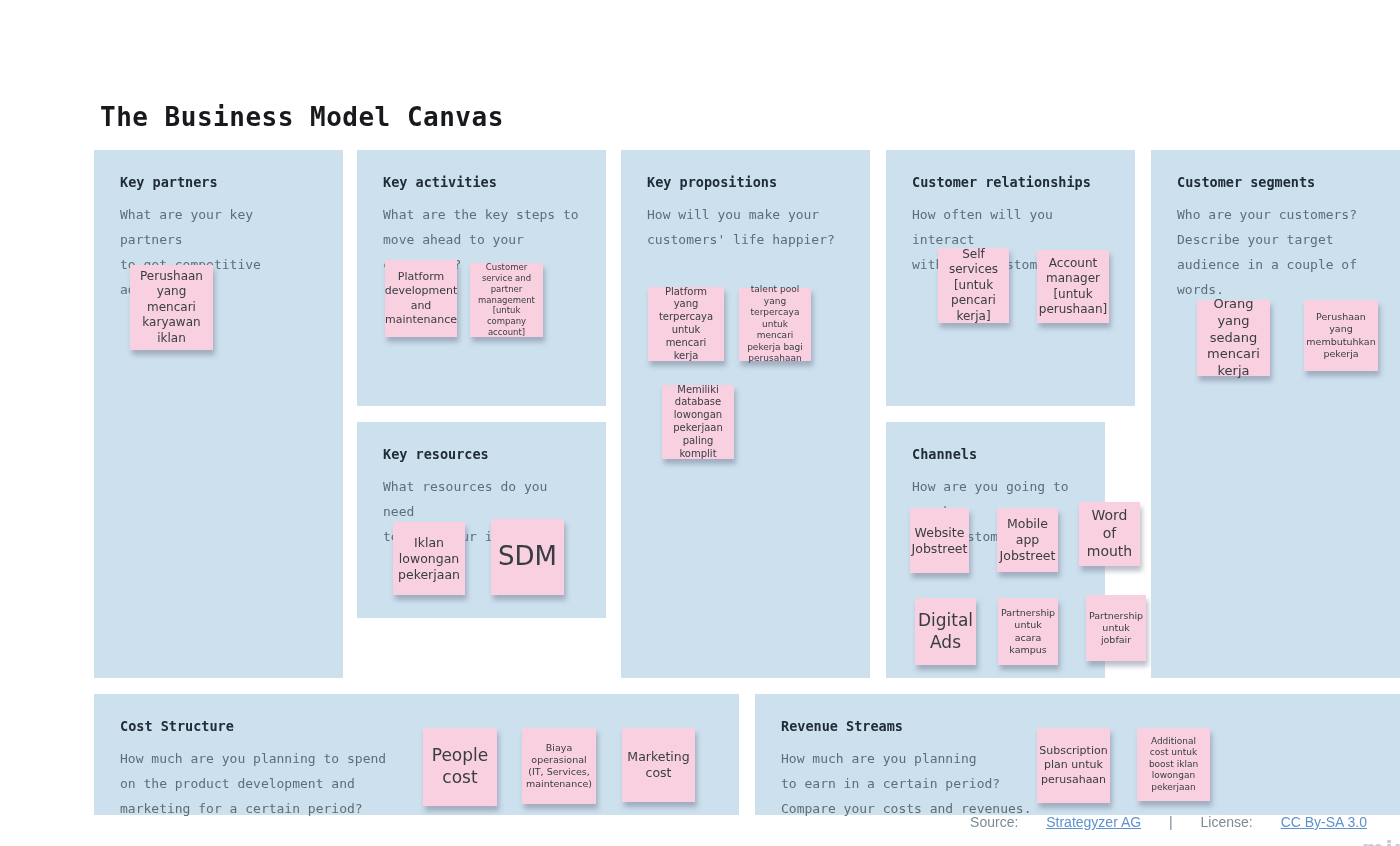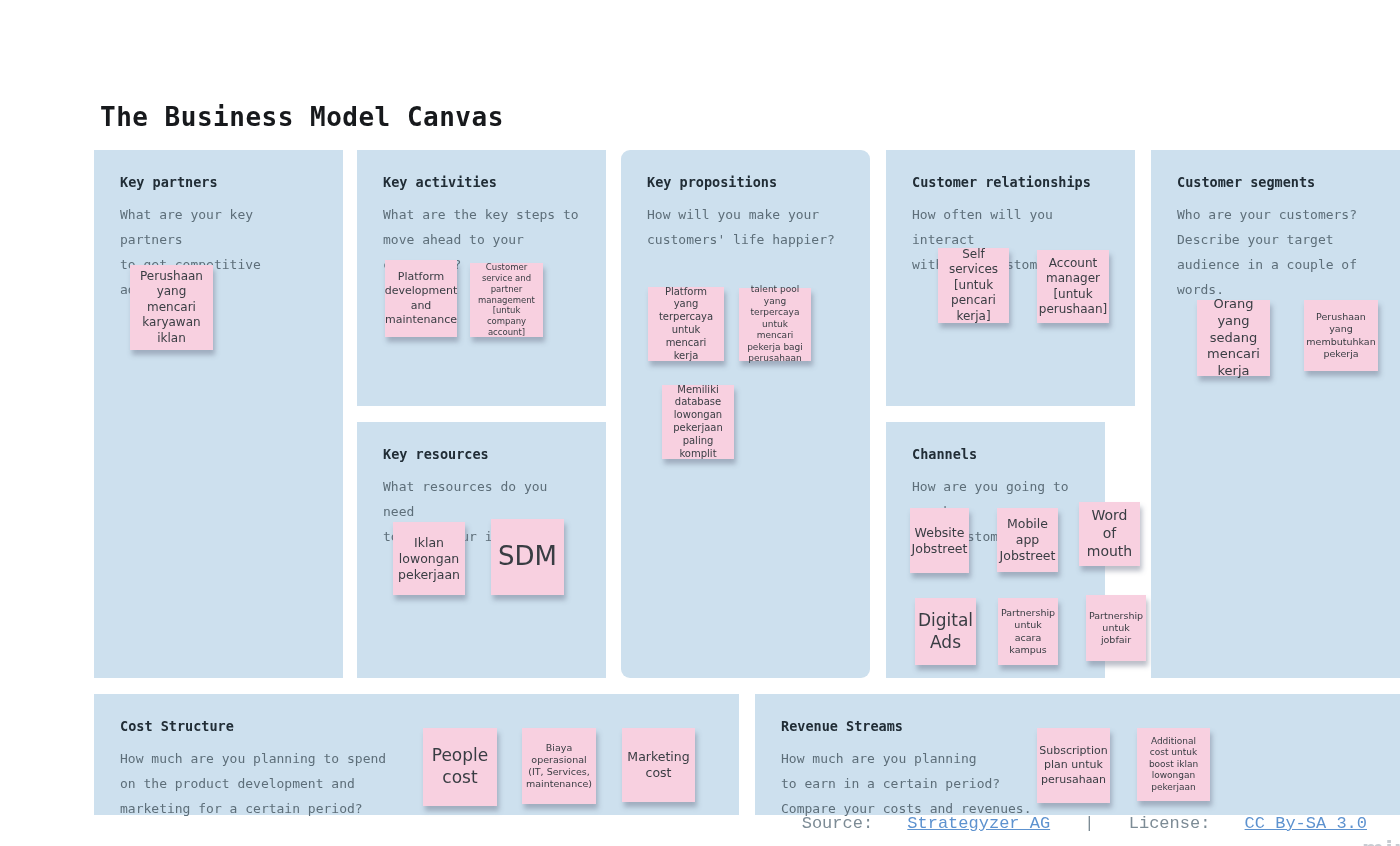--- a/index.html
+++ b/index.html
@@ -29,22 +29,22 @@
   .note {
     position:absolute; background:#f8d0e0; color:#393d43;
     font-family:"DejaVu Sans", "Liberation Sans", sans-serif;
     display:flex; align-items:center; justify-content:center;
     text-align:center; padding:5px; line-height:1.28;
     box-shadow:2px 5px 5px rgba(104,110,134,0.45);
   }
 
   .footer {
     position:absolute; top:766px; right:45px;
-    font-family:Liberation Mono, monospace;
-    font-size:17px; color:#7c8b95; white-space:nowrap;
+    font-family:Liberation Sans, sans-serif;
+    font-size:14px; color:#7c8b95; white-space:nowrap;
   }
   .footer a { color:#5d92cf; text-decoration:underline; cursor:pointer; }
 
   .watermark {
     position:absolute; left:1314px; top:789px;
     font-family:"DejaVu Sans", "Liberation Sans", sans-serif;
     font-size:21px; font-weight:bold; color:#c7ccd2; letter-spacing:1.5px;
   }
 </style>
 </head>
@@ -64,29 +64,29 @@
 
   <section class="box" style="left:309px; top:102px; width:249px; height:256px;">
     <h2 class="box-title">Key activities</h2>
     <p class="box-desc">What are the key steps to
 move ahead to your
 customers?</p>
     <div class="note" style="left:16px; top:98px; width:72px; height:77px; font-size:11px;">Platform development and maintenance</div>
     <div class="note" style="left:101px; top:101px; width:73px; height:74px; font-size:8.5px;">Customer service and partner management [untuk company account]</div>
   </section>
 
-  <section class="box" style="left:309px; top:374px; width:249px; height:256px;">
+  <section class="box" style="left:309px; top:374px; width:249px; height:196px;">
     <h2 class="box-title">Key resources</h2>
     <p class="box-desc">What resources do you need
 to make your idea work?</p>
     <div class="note" style="left:24px; top:88px; width:72px; height:73px; font-size:12.5px;">Iklan lowongan pekerjaan</div>
     <div class="note" style="left:122px; top:85px; width:73px; height:76px; font-size:26px;">SDM</div>
   </section>
 
-  <section class="box" style="left:573px; top:102px; width:249px; height:528px;border-radius:9px;">
+  <section class="box" style="left:573px; top:102px; width:249px; height:528px;">
     <h2 class="box-title">Key propositions</h2>
     <p class="box-desc">How will you make your
 customers' life happier?</p>
     <div class="note" style="left:15px; top:125px; width:76px; height:74px; font-size:10px;">Platform yang terpercaya untuk mencari kerja</div>
     <div class="note" style="left:106px; top:126px; width:72px; height:73px; font-size:9px;">talent pool yang terpercaya untuk mencari pekerja bagi perusahaan</div>
     <div class="note" style="left:29px; top:223px; width:72px; height:74px; font-size:10px;">Memiliki database lowongan pekerjaan paling komplit</div>
   </section>
 
   <section class="box" style="left:838px; top:102px; width:249px; height:256px;">
     <h2 class="box-title">Customer relationships</h2>

